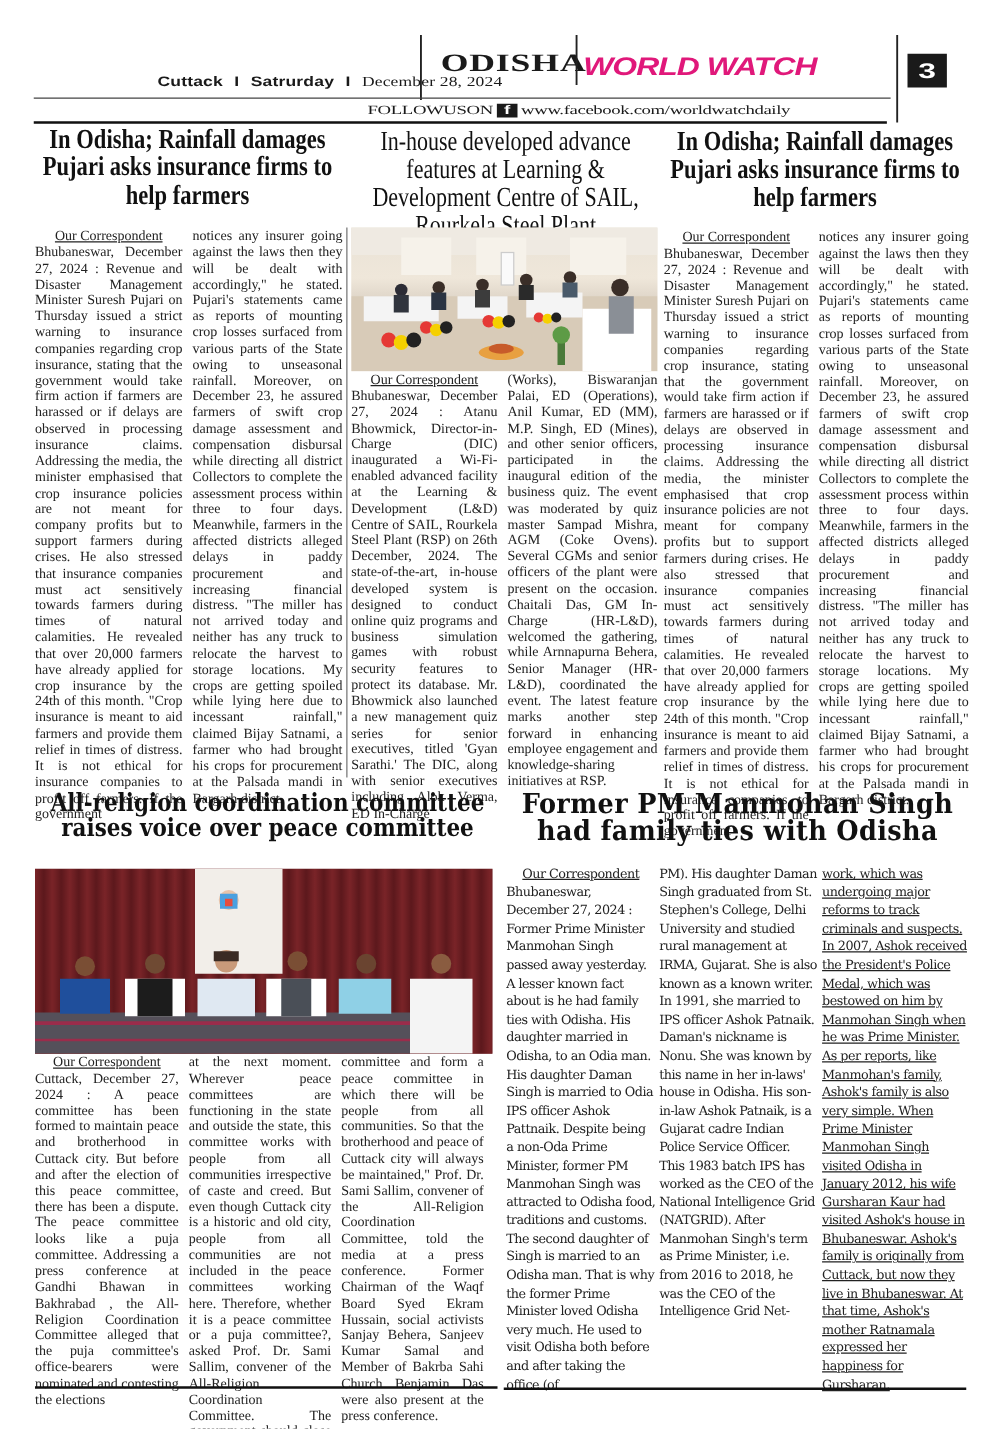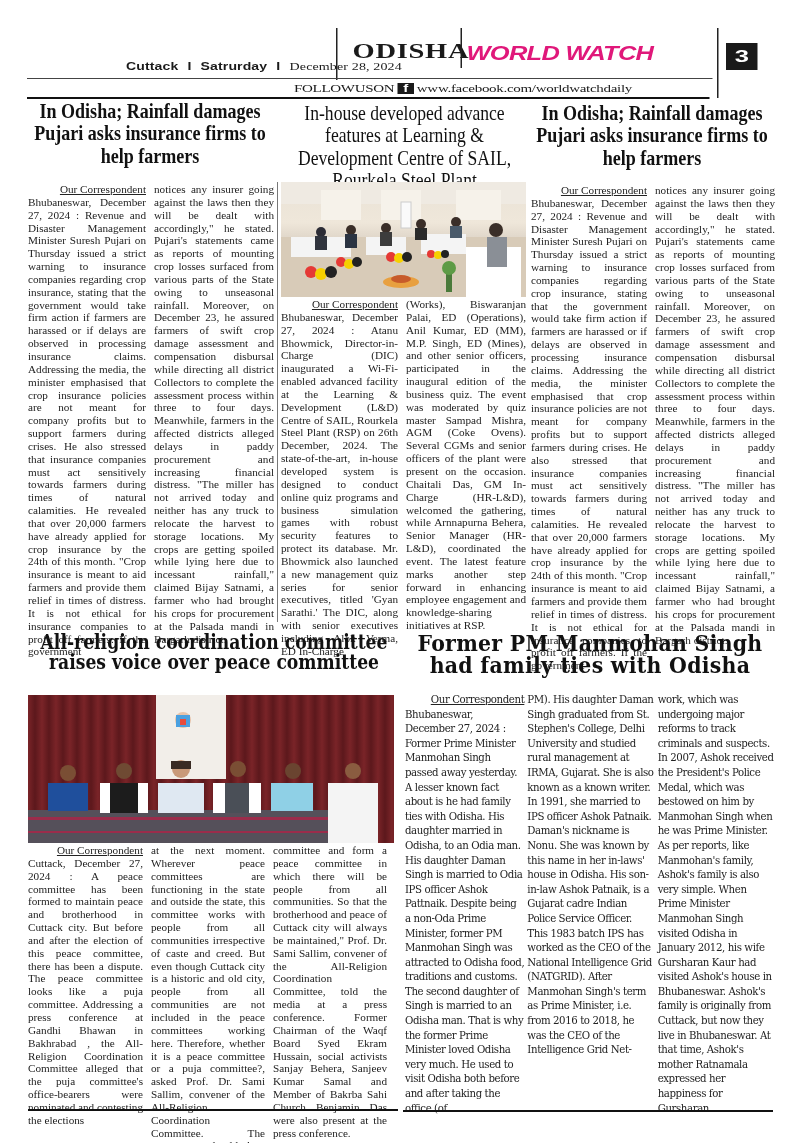--- a/index.html
+++ b/index.html
@@ -22,21 +22,21 @@
   .mh-rule-bottom { position: absolute; left: 18px; top: 97px; width: 455px; height: 2px; background: #111; }
 
   
   .masthead-inner { position: absolute; left: 0; top: 0; width: 533px; height: 98px; transform: scale(1.5, 1); transform-origin: left top; }
 
   
   .article { position: absolute; }
   .headline { font-weight: bold; text-align: center; line-height: 1.02; color: #111; }
   .cols { display: flex; gap: 8px; position: absolute; }
   .col { font-size: 11.2px; line-height: 12.85px; text-align: justify; color: #222; }
-  .byline { text-decoration: underline; display: block; text-align: right; }
+  .byline { text-decoration: underline; display: block; text-align: center; }
   .photo { position: absolute; overflow: hidden; }
   .rule-h { position: absolute; height: 2px; background: #111; }
   .rule-v { position: absolute; width: 1px; background: #777; }
 
   
   #a1-head { position: absolute; left: 28px; top: 100px; width: 246px; font-size: 22px; }
   
   #a2-head { position: absolute; left: 278px; top: 102px; width: 252px; font-size: 19px; font-weight: normal; transform: scaleX(0.8); transform-origin: center top; }
   
   #a3-head { position: absolute; left: 528px; top: 102px; width: 248px; font-size: 22px; }
@@ -215,18 +215,18 @@
 <div class="article">
   <h2 id="a5-head" class="headline" style="font-family:'DejaVu Serif',serif; font-size:22px; transform:scaleX(0.93); transform-origin:center top; width:400px; left:390px;">Former PM Manmohan Singh had family ties with Odisha</h2>
   <div class="cols" style="left:405px; top:693px; width:370px; gap:3px;">
     <div class="col modern" style="width:120px;">
       <span class="byline">Our Correspondent</span>
       <span>Bhubaneswar, December 27, 2024 : Former Prime Minister Manmohan Singh passed away yesterday. A lesser known fact about is he had family ties with Odisha. His daughter married in Odisha, to an Odia man. His daughter Daman Singh is married to Odia IPS officer Ashok Pattnaik. Despite being a non-Oda Prime Minister, former PM Manmohan Singh was attracted to Odisha food, traditions and customs. The second daughter of Singh is married to an Odisha man. That is why the former Prime Minister loved Odisha very much. He used to visit Odisha both before and after taking the office (of</span>
     </div>
     <div class="col modern" style="width:128px;">
       <span>PM). His daughter Daman Singh graduated from St. Stephen's College, Delhi University and studied rural management at IRMA, Gujarat. She is also known as a known writer. In 1991, she married to IPS officer Ashok Patnaik. Daman's nickname is Nonu. She was known by this name in her in-laws' house in Odisha. His son-in-law Ashok Patnaik, is a Gujarat cadre Indian Police Service Officer. This 1983 batch IPS has worked as the CEO of the National Intelligence Grid (NATGRID). After Manmohan Singh's term as Prime Minister, i.e. from 2016 to 2018, he was the CEO of the Intelligence Grid Net-</span>
     </div>
-    <div class="col modern" style="width:118px;">
+    <div class="col modern" style="width:118px;text-decoration:underline;">
       <span>work, which was undergoing major reforms to track criminals and suspects. In 2007, Ashok received the President's Police Medal, which was bestowed on him by Manmohan Singh when he was Prime Minister. As per reports, like Manmohan's family, Ashok's family is also very simple. When Prime Minister Manmohan Singh visited Odisha in January 2012, his wife Gursharan Kaur had visited Ashok's house in Bhubaneswar. Ashok's family is originally from Cuttack, but now they live in Bhubaneswar. At that time, Ashok's mother Ratnamala expressed her happiness for Gursharan.</span>
     </div>
   </div>
   <div class="rule-h" style="left:403px; top:1110px; width:370px;"></div>
 </div>
 
 </body></html>

